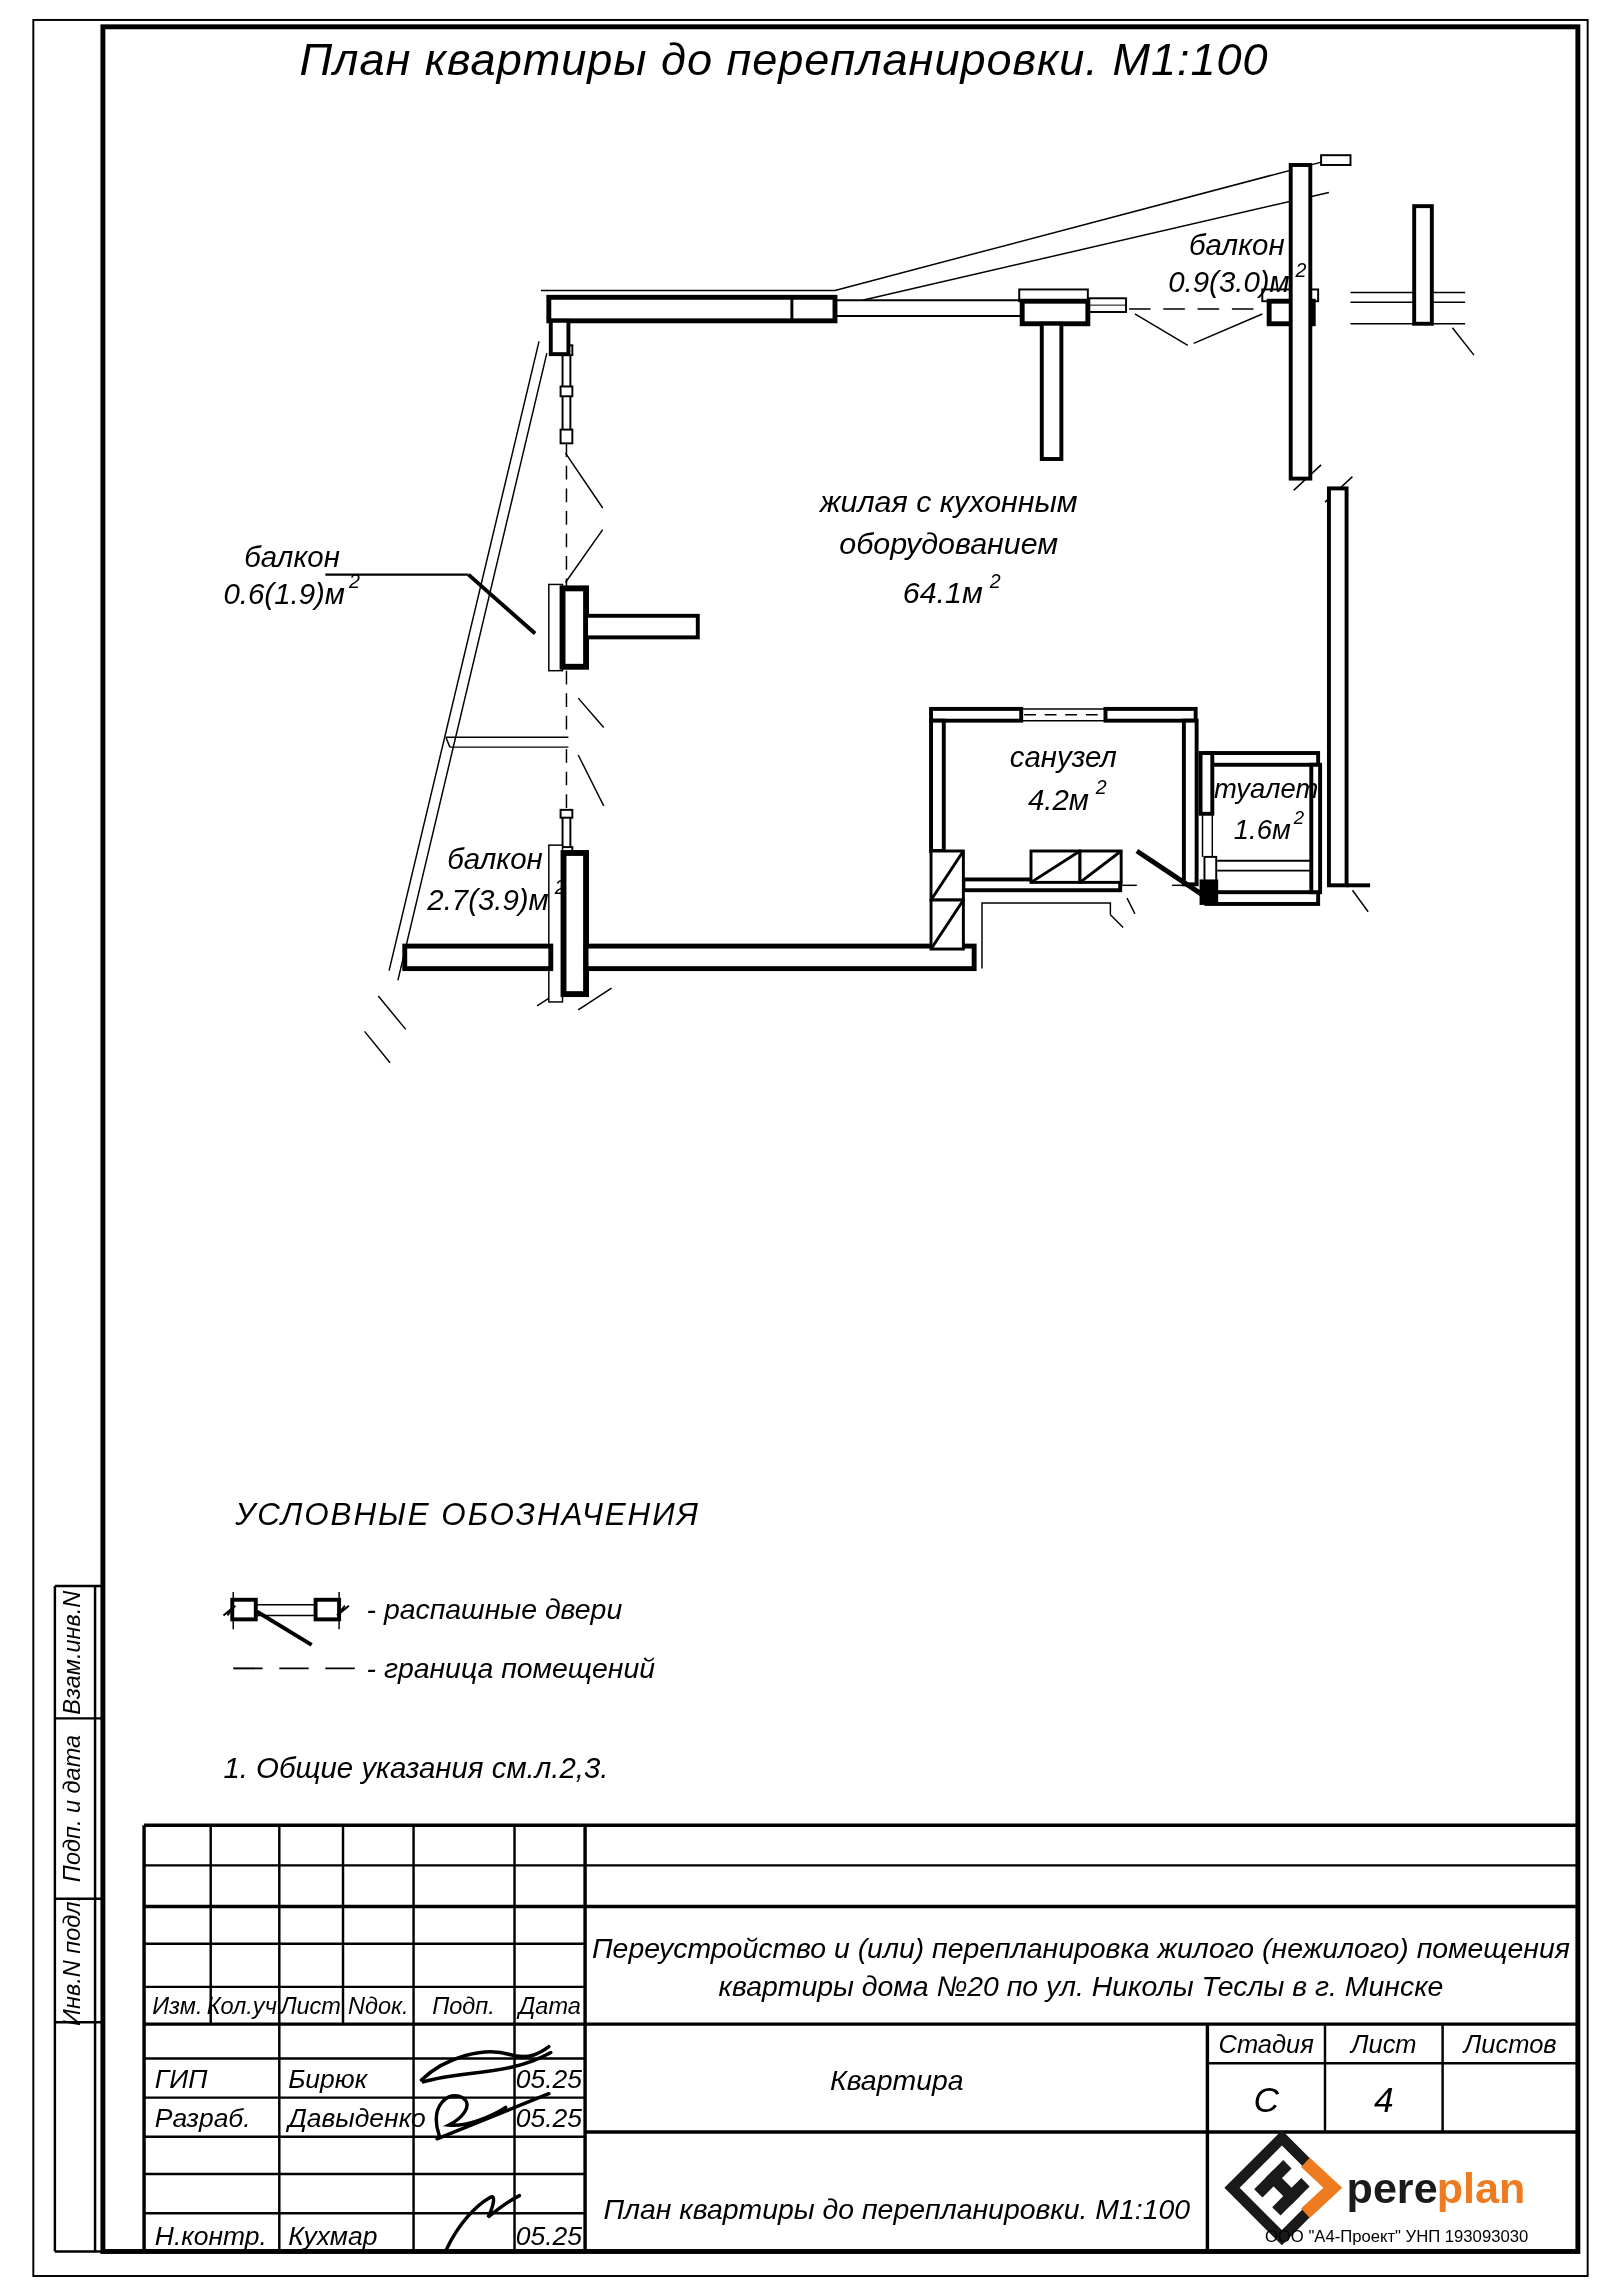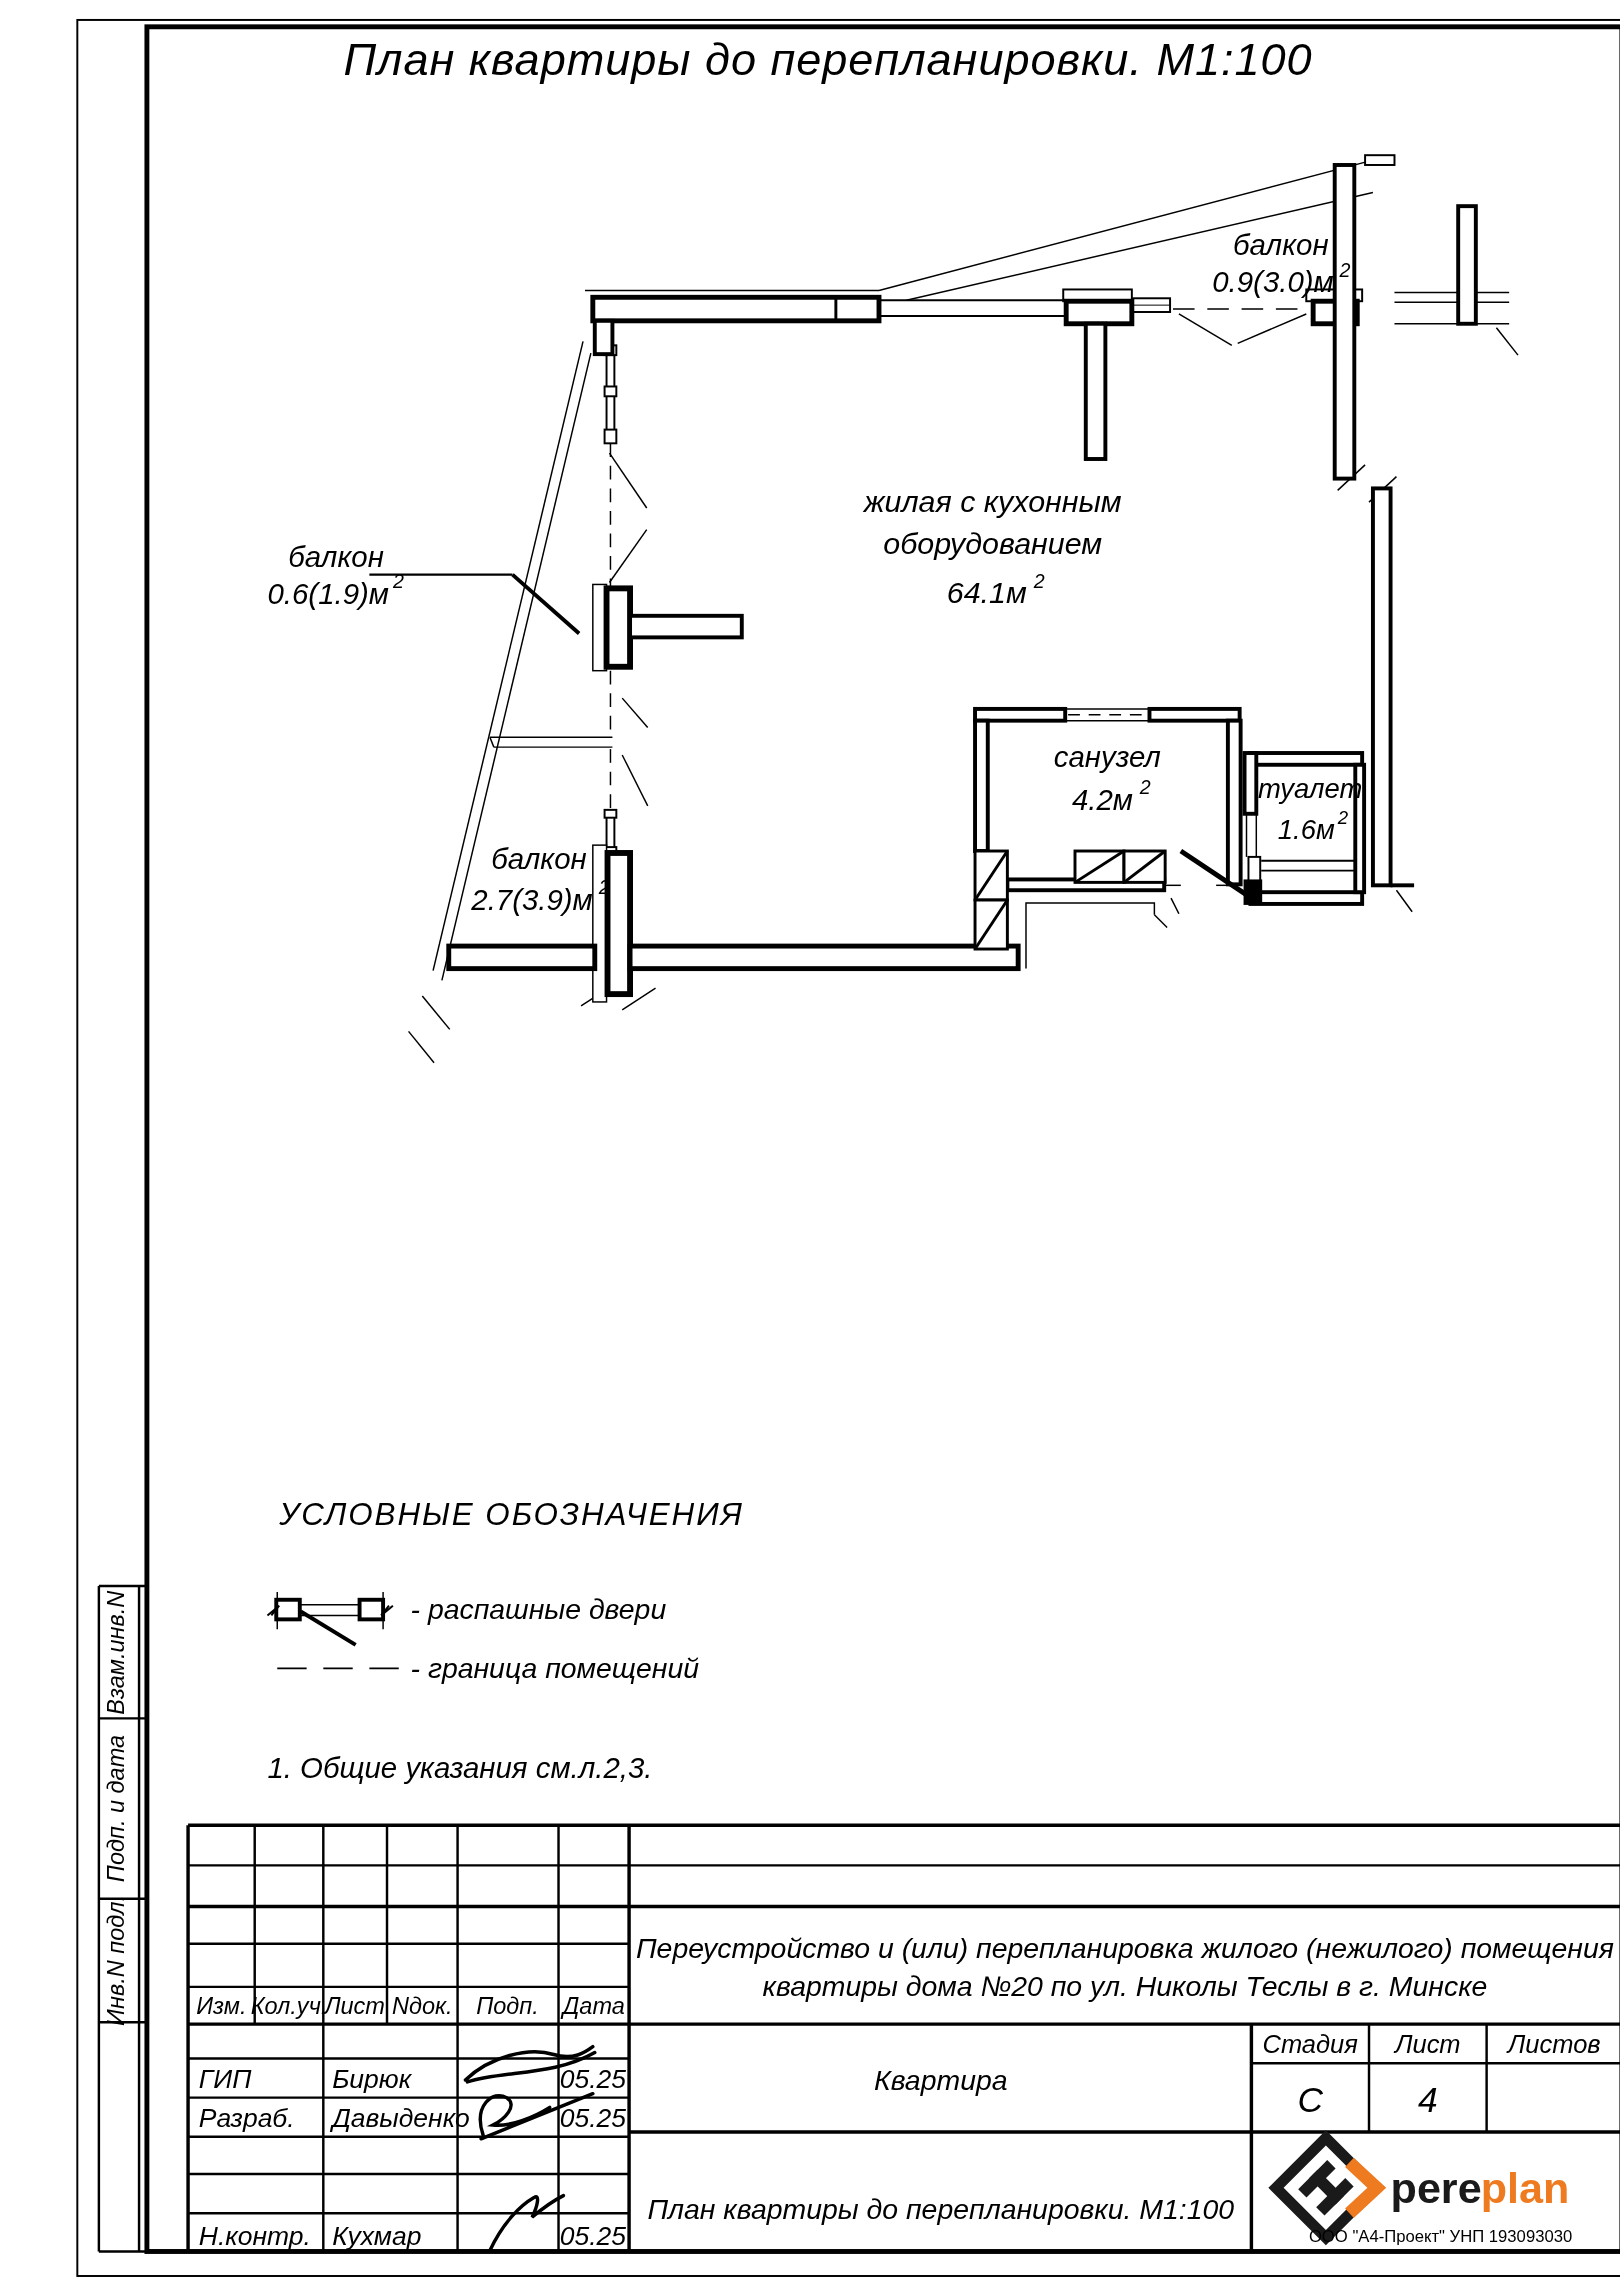--- a/index.html
+++ b/index.html
@@ -1,16 +1,16 @@
 <!DOCTYPE html>
 <html><head>
 <meta charset="utf-8">
 <style>
   html,body{margin:0;padding:0;background:#ffffff;}
-  #sheet{width:1357px;height:2293px;position:relative;background:#fff;margin-left:44px;}
+  #sheet{width:1357px;height:2293px;position:relative;background:#fff;}
   svg{position:absolute;left:0;top:0;}
   .t{font-family:"Liberation Sans",sans-serif;font-style:italic;fill:#000;}
   .tb{font-family:"Liberation Sans",sans-serif;font-style:italic;fill:#000;}
   .logo-t{font-family:"Liberation Sans",sans-serif;font-style:normal;font-weight:bold;}
 </style>
 </head>
 <body>
 
 <div id="sheet">
 <svg width="1620" height="2293" viewBox="0 0 1653 2339" xmlns="http://www.w3.org/2000/svg">

